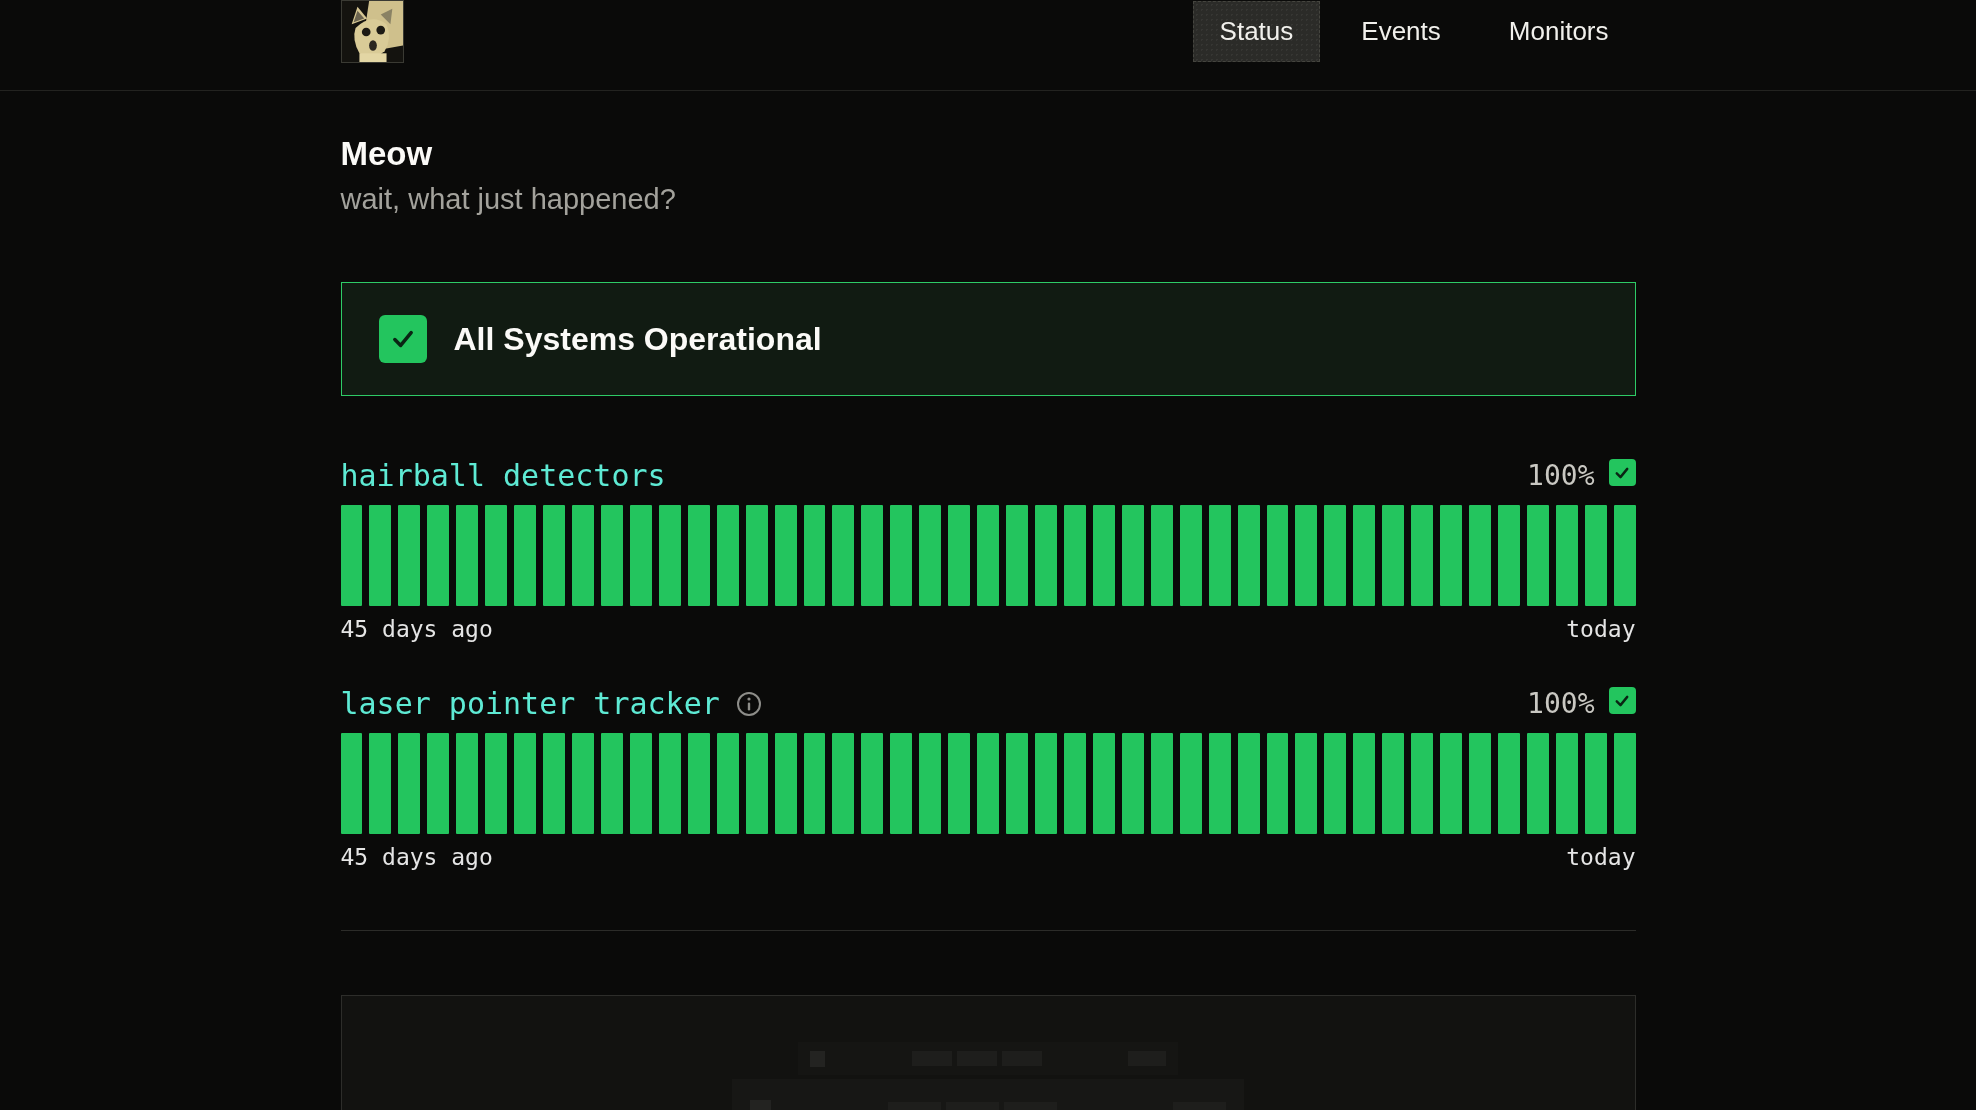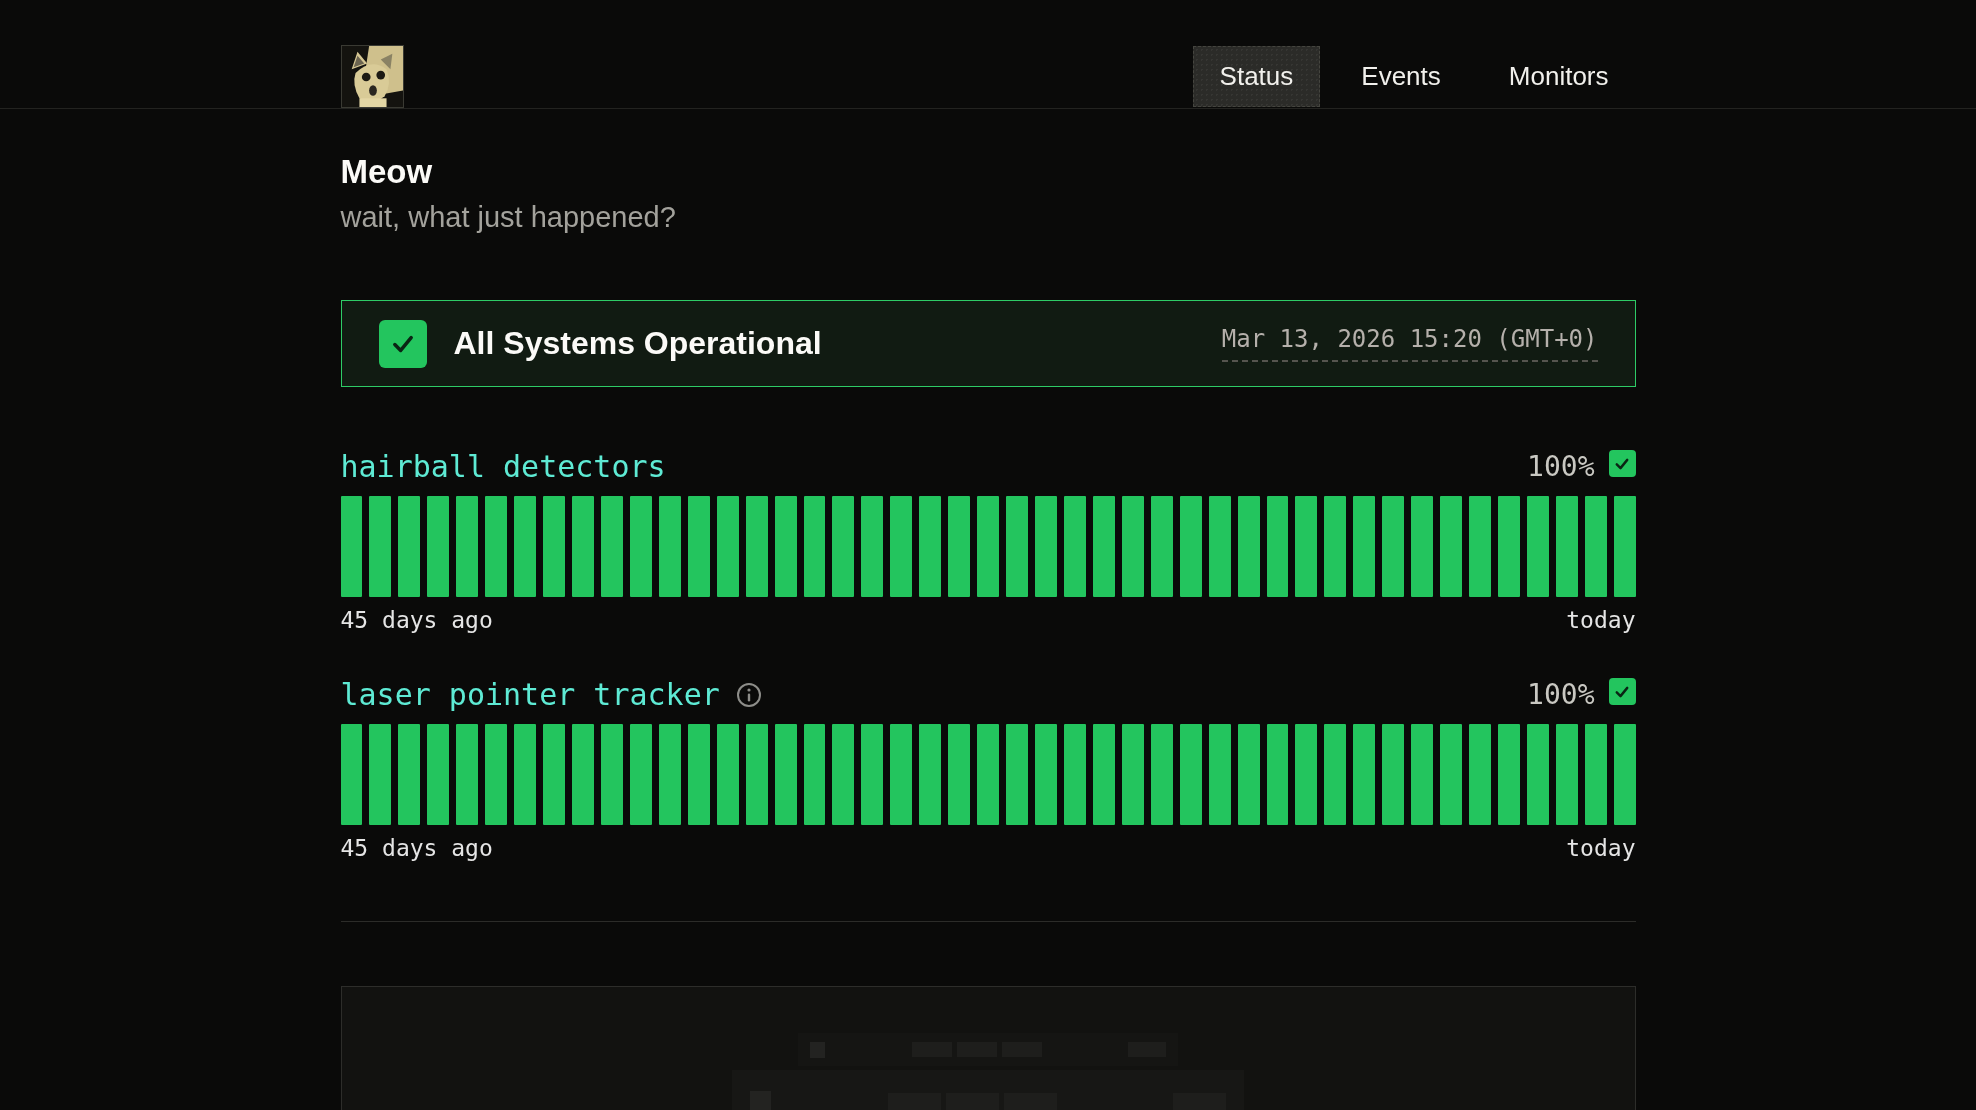--- a/index.html
+++ b/index.html
@@ -6,24 +6,24 @@
   html, body { width: 1976px; height: 1110px; overflow: hidden; }
   body {
     background: #0a0a09;
     color: #f4f3f0;
     font-family: "Liberation Sans", sans-serif;
   }
   .mono { font-family: "DejaVu Sans Mono", monospace; }
 
   
   .navbar {
-    height: 109px;
+    height: 91px;
     border-bottom: 1px solid #232320;
     display: flex;
-    align-items: flex-end;
+    align-items: flex-start;
   }
   .nav-inner {
     width: 1295px;
     margin: 0 auto;
     display: flex;
     align-items: center;
   }
   .nav-left { flex: 1; display: flex; align-items: center; }
   .nav-center { display: flex; align-items: center; gap: 14px; }
   .nav-right { flex: 1; display: flex; align-items: center; justify-content: flex-end; gap: 40px; }
@@ -61,21 +61,21 @@
   }
 
   
   .container { width: 1295px; margin: 0 auto; }
 
   .page-title { font-size: 33px; font-weight: bold; margin-top: 44px; color: #fbfaf7; }
   .page-subtitle { font-size: 29px; color: #a3a29c; margin-top: 10px; }
 
   .banner {
     margin-top: 66px;
-    height: 87px;
+    height: 114px;
     border: 1px solid #2ecb66;
     background: #111b12;
     display: flex;
     align-items: center;
     padding: 0 37px;
   }
   .banner-check {
     width: 48px; height: 48px;
     background: #23c55e;
     border-radius: 6px;
@@ -207,21 +207,20 @@
   <h1 class="page-title">Meow</h1>
   <p class="page-subtitle">wait, what just happened?</p>
 
   <section class="banner">
     <div class="banner-check">
       <svg width="28" height="28" viewBox="0 0 24 24" fill="none">
         <polyline points="5 12.5 10 17.5 19 6.5" stroke="#0a2514" stroke-width="3" stroke-linecap="round" stroke-linejoin="round"></polyline>
       </svg>
     </div>
     <div class="banner-title">All Systems Operational</div>
-    <div class="banner-timestamp mono">Mar 13, 2026 15:20 (GMT+0)</div>
   </section>
 
   <section class="monitor">
     <div class="monitor-head">
       <div class="monitor-name mono">hairball detectors</div>
       <div class="monitor-right">
         <span class="monitor-uptime mono">100%</span>
         <span class="monitor-check">
           <svg width="18" height="18" viewBox="0 0 24 24" fill="none">
             <polyline points="5 12.5 10 17.5 19 6.5" stroke="#0a2514" stroke-width="3.2" stroke-linecap="round" stroke-linejoin="round"></polyline>

